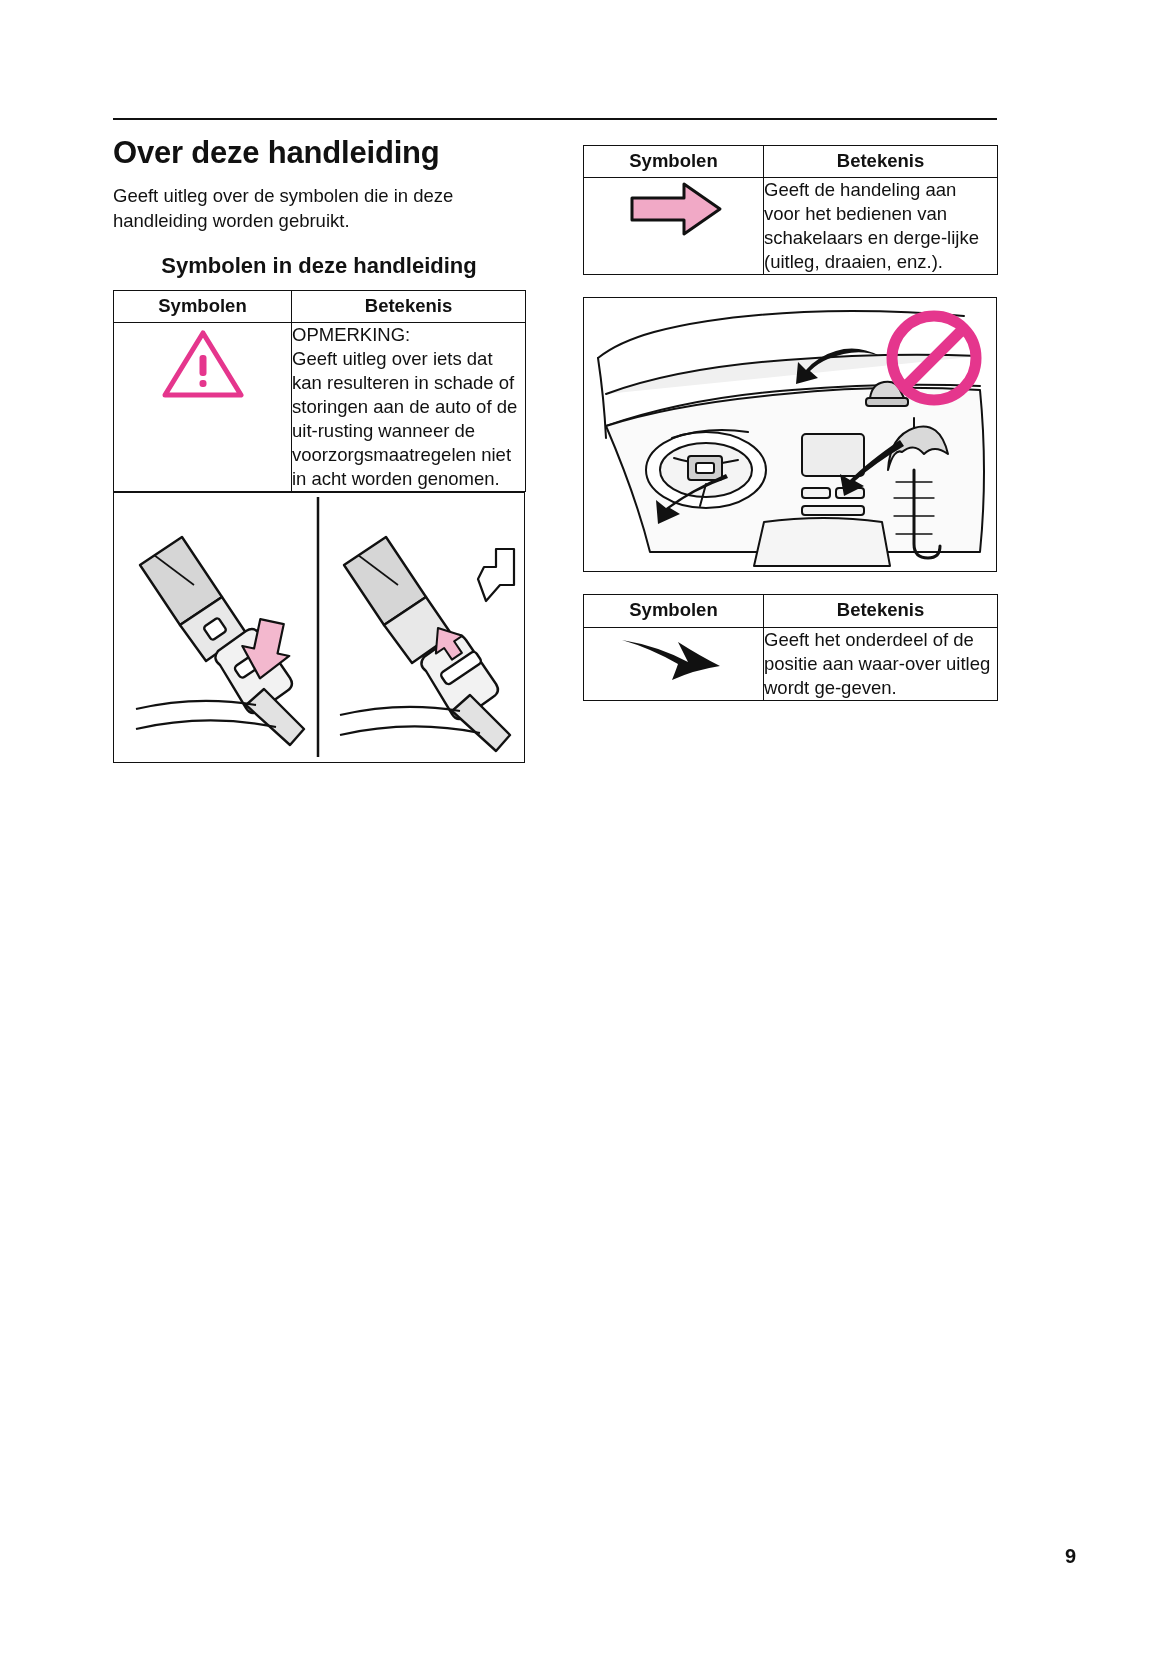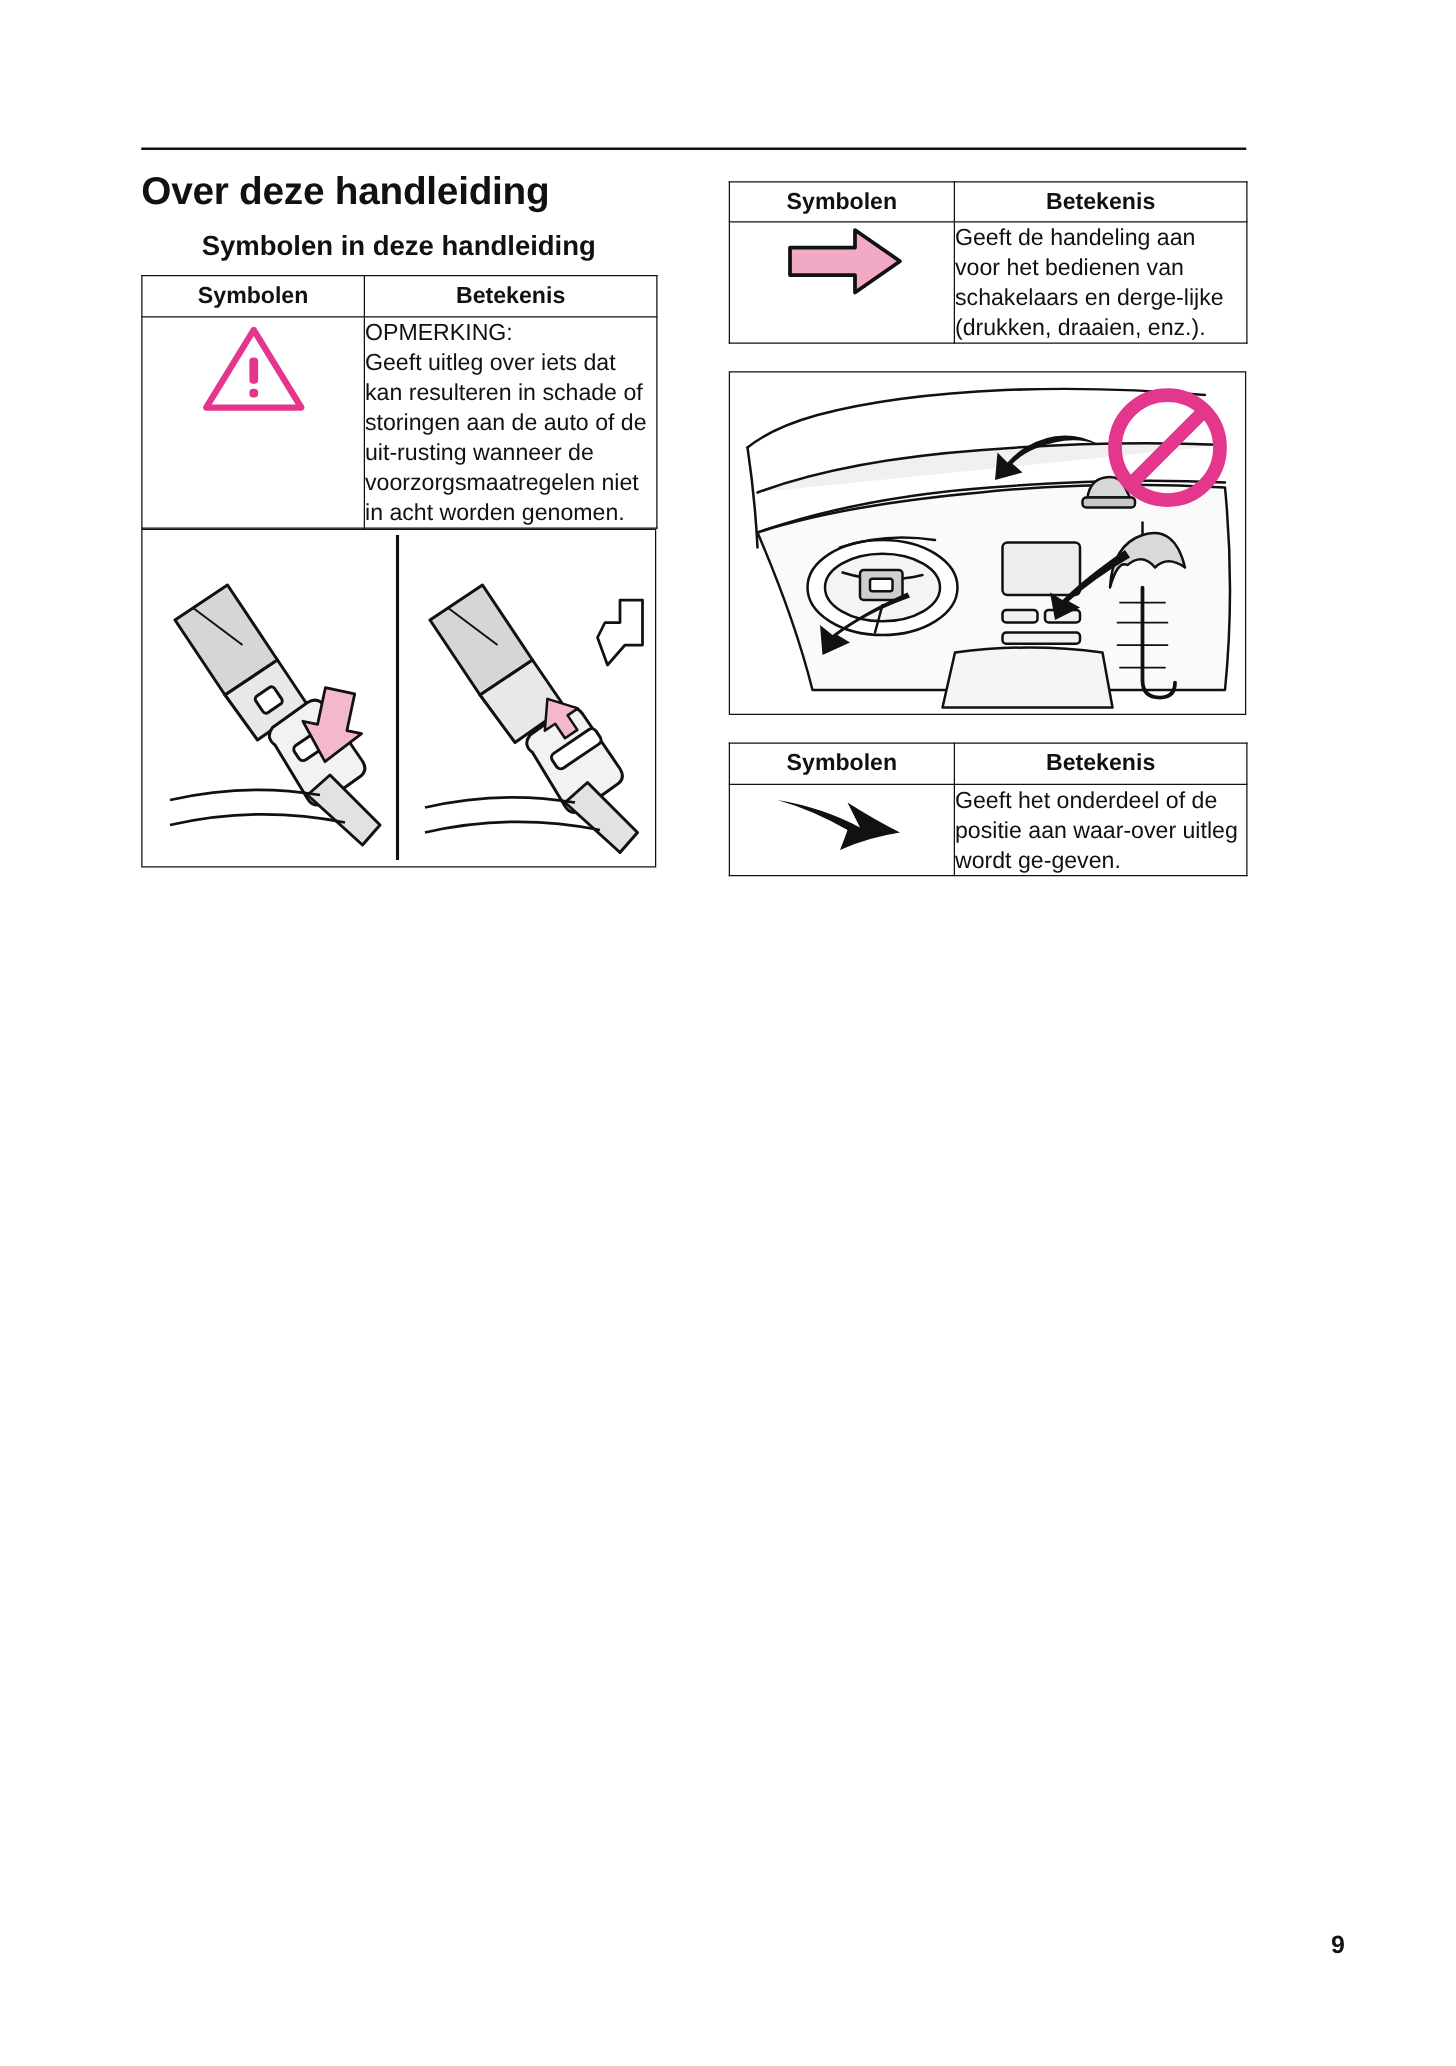--- a/index.html
+++ b/index.html
@@ -126,20 +126,21 @@
 <body>
 
 <div class="page">
 
   <div class="rule"></div>
 
   <div class="col-left">
 
     <h1 class="title">Over deze handleiding</h1>
 
+    <p class="intro">Geeft uitleg over de symbolen die in deze handleiding worden gebruikt.</p>
 
     <h2 class="sub">Symbolen in deze handleiding</h2>
 
     <table class="symtable">
       <colgroup>
         <col style="width:178px">
         <col style="width:234px">
       </colgroup>
       <thead>
         <tr>
@@ -227,21 +228,21 @@
         </tr>
       </thead>
       <tbody>
         <tr>
           <td class="symcell">
             <svg class="center-svg" width="112" height="62" viewBox="0 0 112 62" aria-hidden="true">
               <path d="M14 20 L66 20 L66 6 L102 31 L66 56 L66 42 L14 42 Z" fill="#f1a9c6" stroke="#111" stroke-width="3" stroke-linejoin="round"></path>
             </svg>
           </td>
           <td class="textcell">
-            Geeft de handeling aan voor het bedienen van schakelaars en derge‑lijke (drukken, draaien, enz.).
+            Geeft de handeling aan voor het bedienen van schakelaars en derge‑lijke (uitleg, draaien, enz.).
           </td>
         </tr>
       </tbody>
     </table>
 
     <div class="figbox" style="width:414px;height:275px;margin-top:22px;">
       <svg width="411" height="272" viewBox="0 0 411 272" aria-hidden="true">
         <g stroke="#111" fill="none" stroke-width="2" stroke-linejoin="round" stroke-linecap="round">
 
           <path d="M14 60 q20 -16 56 -26 q60 -16 150 -20 q80 -3 160 4"></path>

